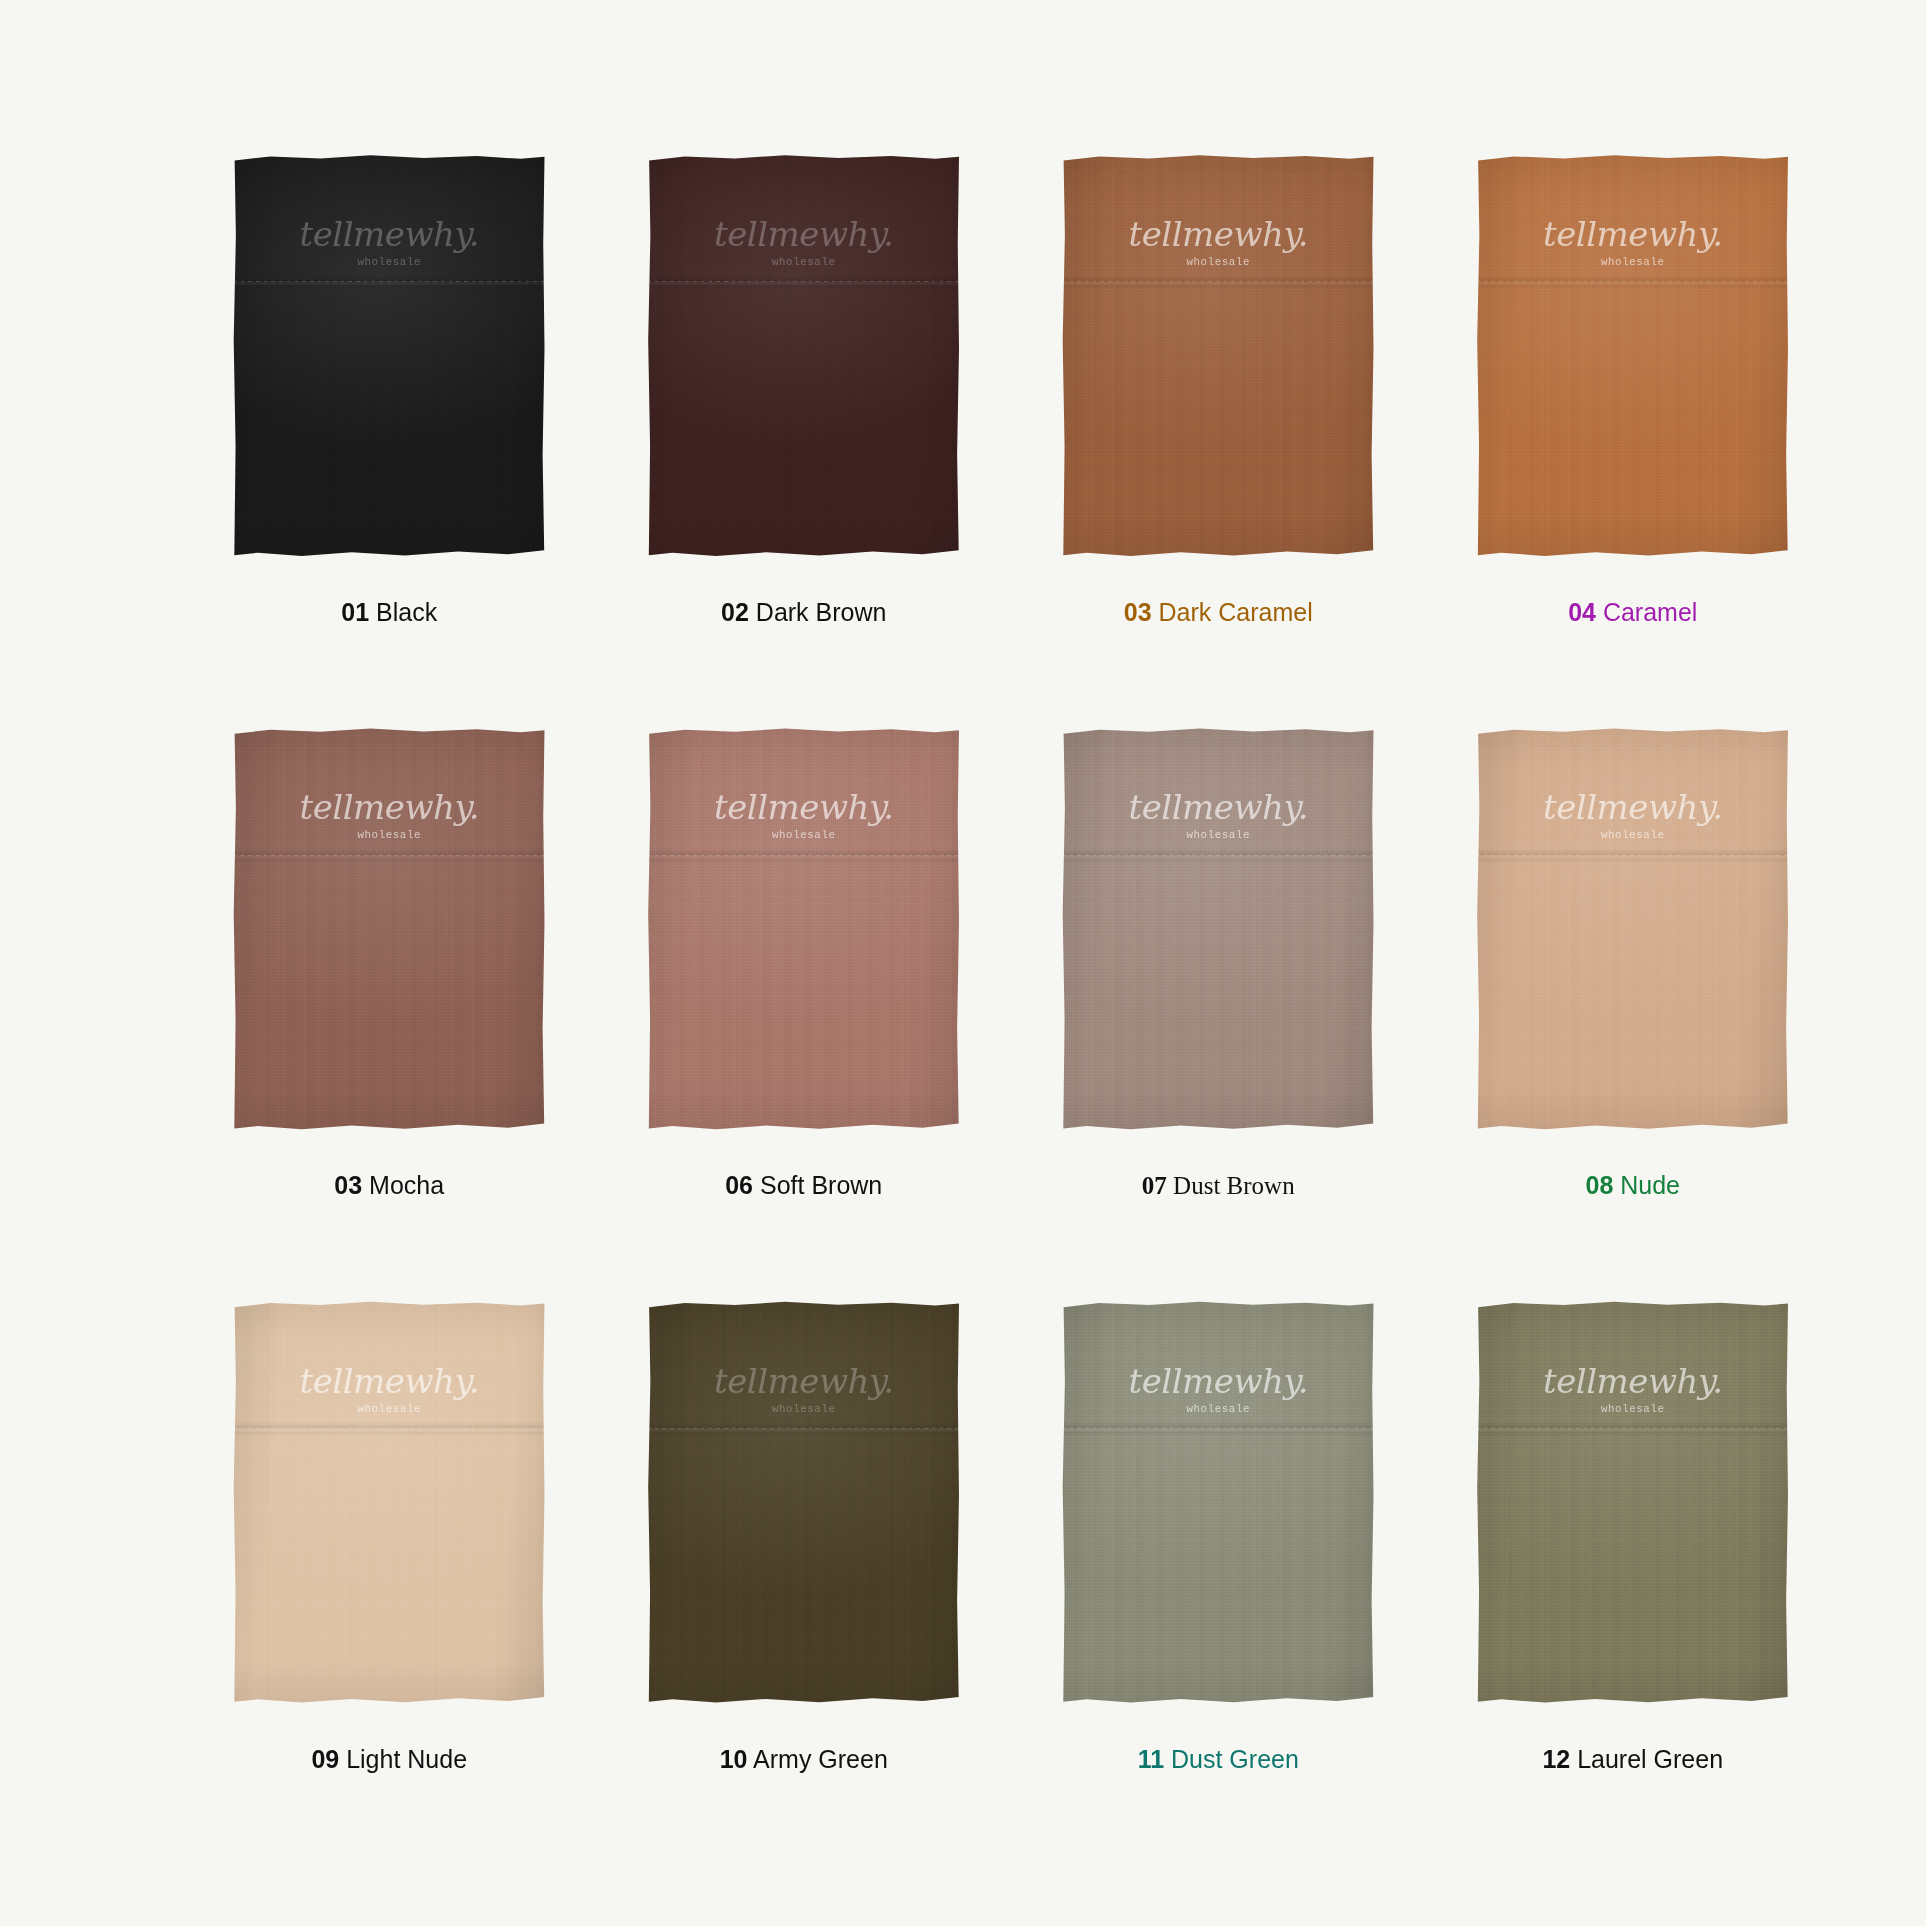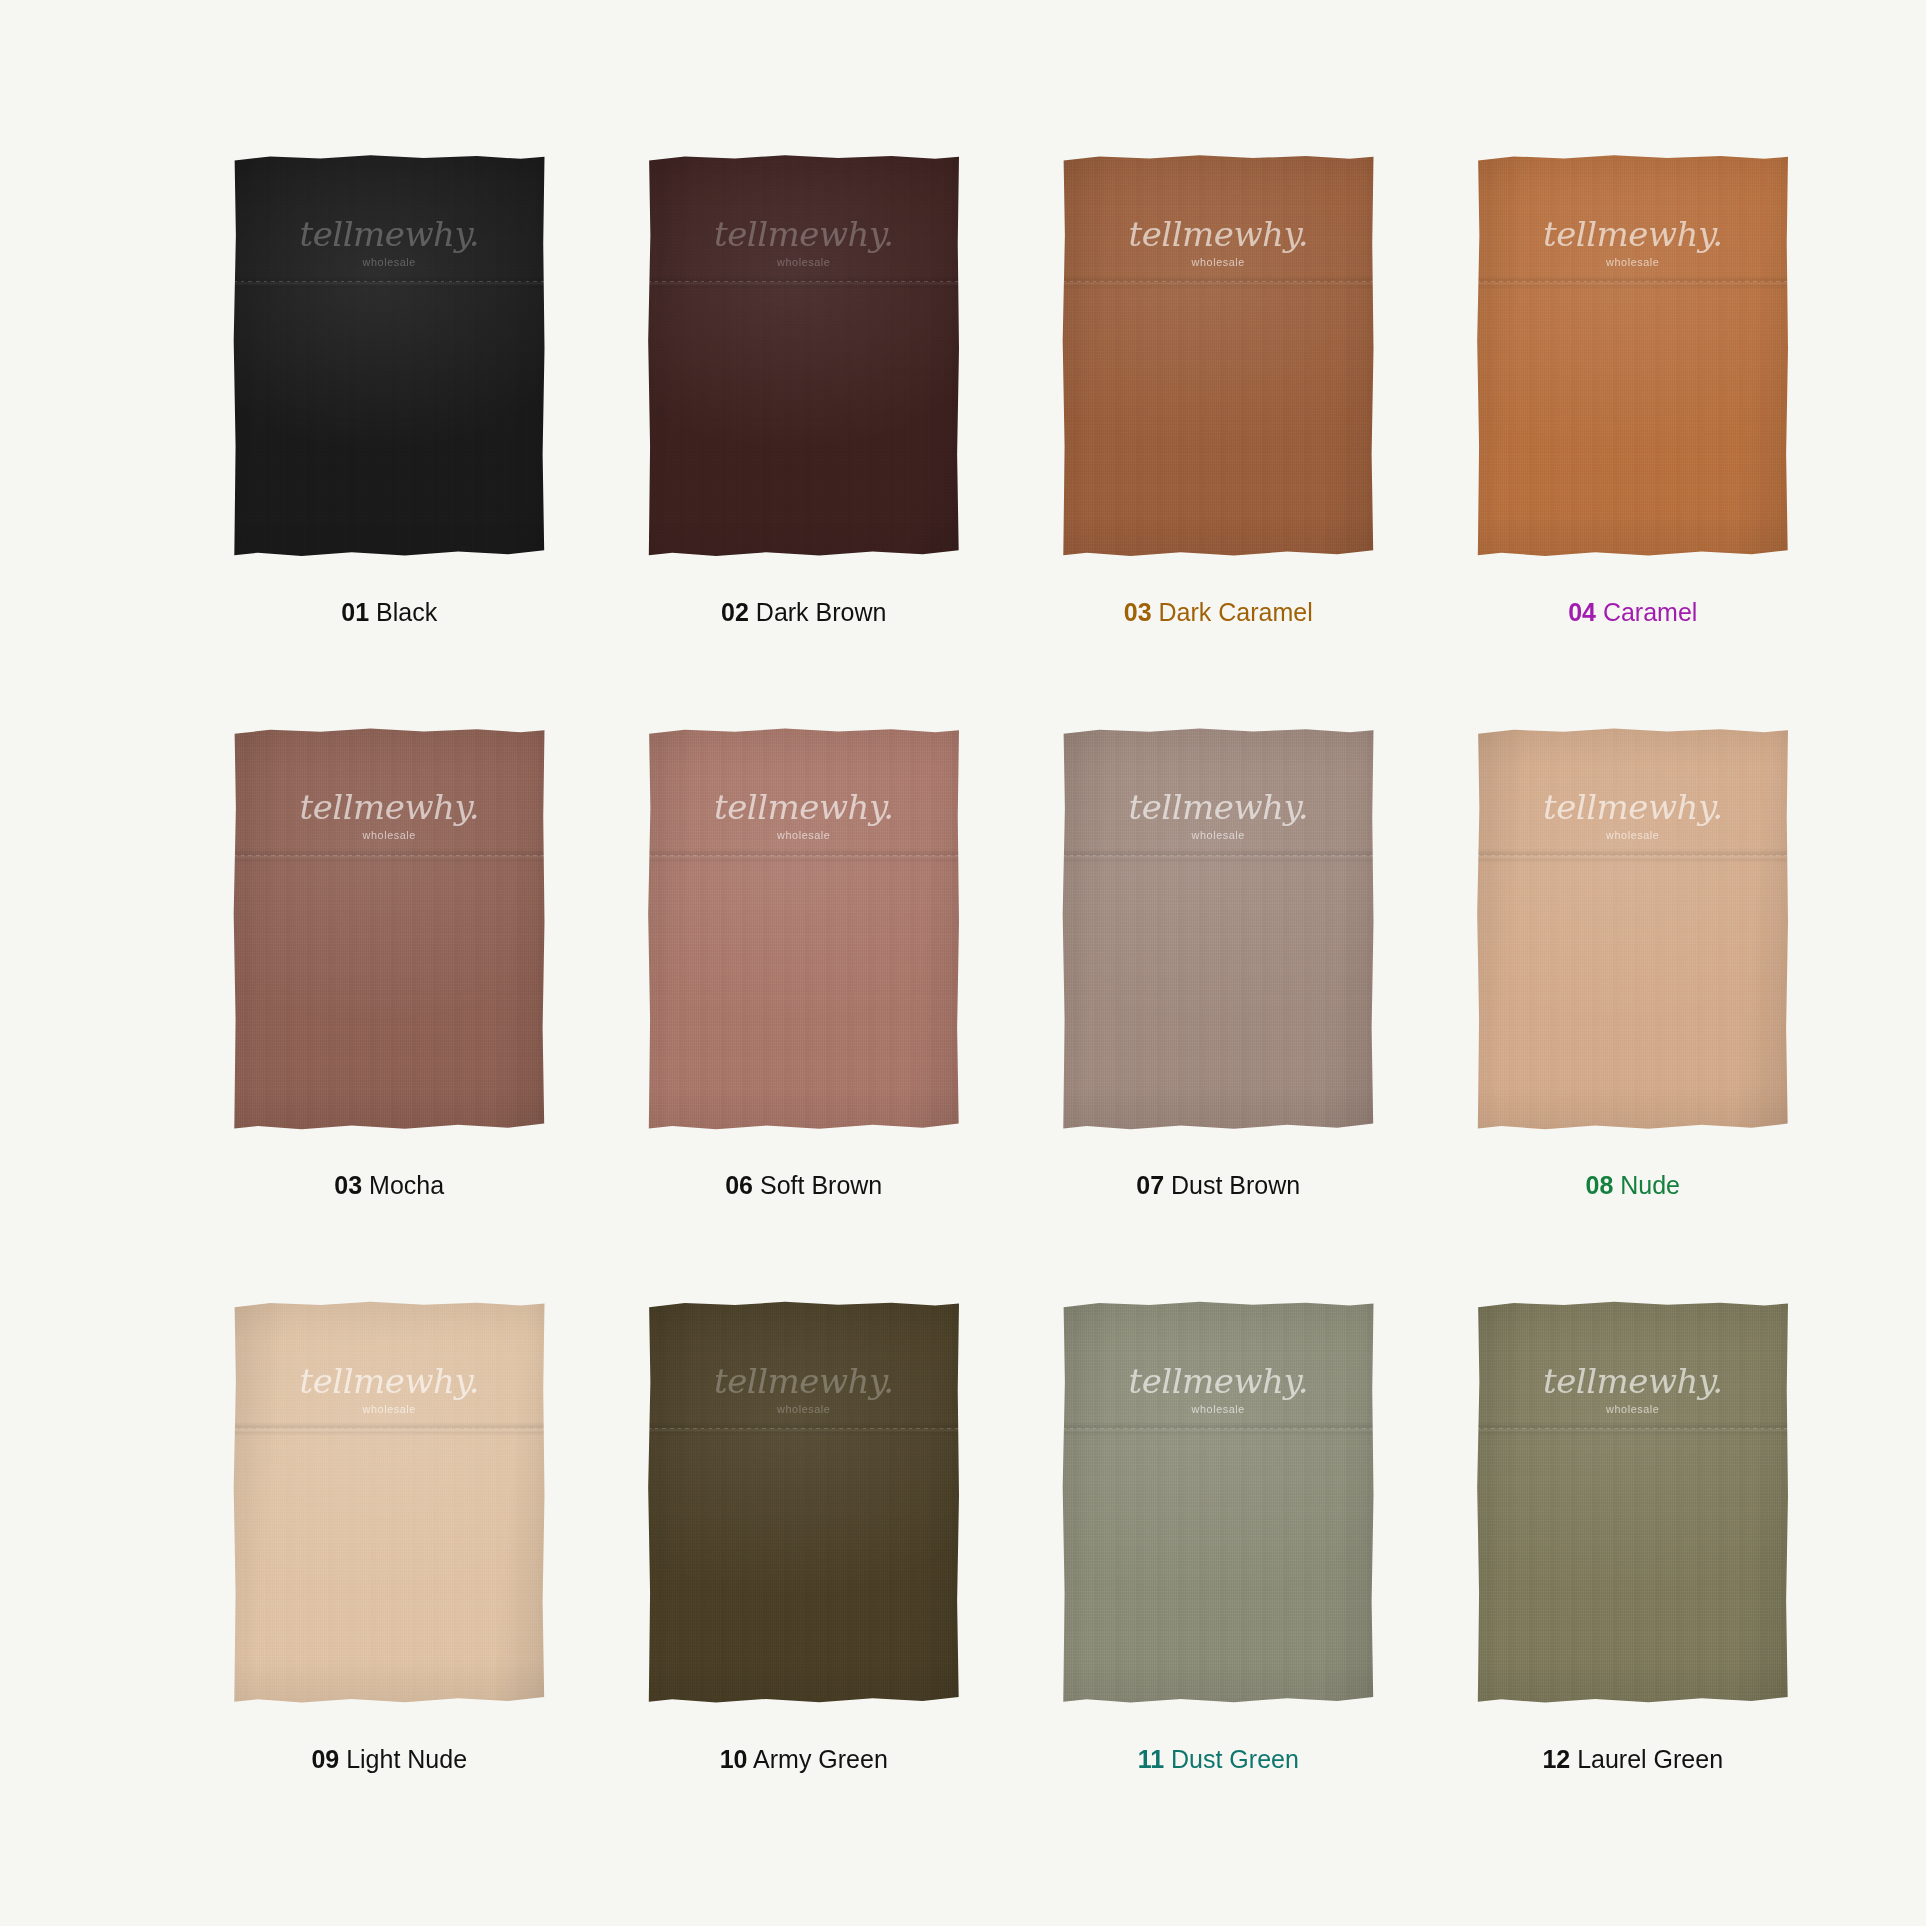--- a/index.html
+++ b/index.html
@@ -150,21 +150,21 @@
   .brand-word {
     font-family: "DejaVu Serif", serif;
     font-style: italic;
     font-size: 34px;
     letter-spacing: -0.5px;
     line-height: 1;
     white-space: nowrap;
   }
   .brand-sub {
     margin-top: 6.2px;
-    font-family: Liberation Sans, sans-serif;
+    font-family: Liberation Mono, monospace;
     font-size: 10.8px;
     letter-spacing: 0.6px;
     line-height: 1;
     white-space: nowrap;
   }
 
   
   .tone-dark .brand-word,
   .tone-dark .brand-sub { color: rgba(255,255,255,0.26); }
   .tone-light .brand-word,
@@ -287,21 +287,21 @@
             <div class="fabric-base" style="background: rgb(160, 138, 127);"></div>
             <div class="fabric-texture"></div>
             <div class="fabric-shading"></div>
             <div class="fabric-seam"></div>
             <div class="fabric-brand">
               <div class="brand-word">tellmewhy.</div>
               <div class="brand-sub">wholesale</div>
             </div>
           </div>
         </div>
-        <div class="swatch-label" style="color: rgb(17, 17, 17);"><span class="swatch-index">07</span> <span class="swatch-name">Dust Brown</span></div>
+        <div class="swatch-label" style="color: rgb(17, 17, 17); font-family: Liberation Serif, serif;"><span class="swatch-index">07</span> <span class="swatch-name">Dust Brown</span></div>
       </div>
       <div class="swatch-cell">
         <div class="fabric-wrap">
           <div class="fabric tone-light">
             <div class="fabric-base" style="background: rgb(211, 171, 140);"></div>
             <div class="fabric-texture"></div>
             <div class="fabric-shading"></div>
             <div class="fabric-seam"></div>
             <div class="fabric-brand">
               <div class="brand-word">tellmewhy.</div>

